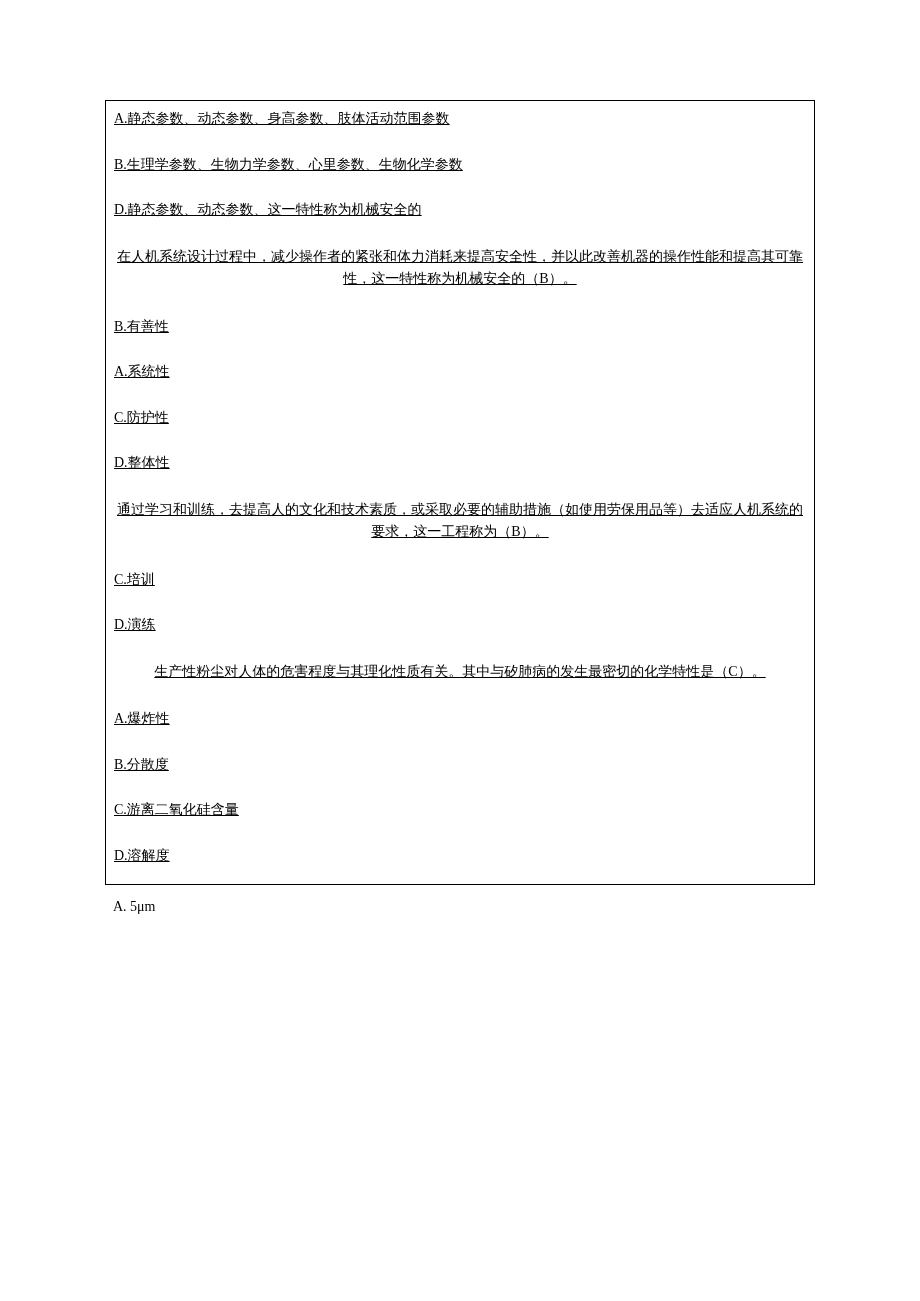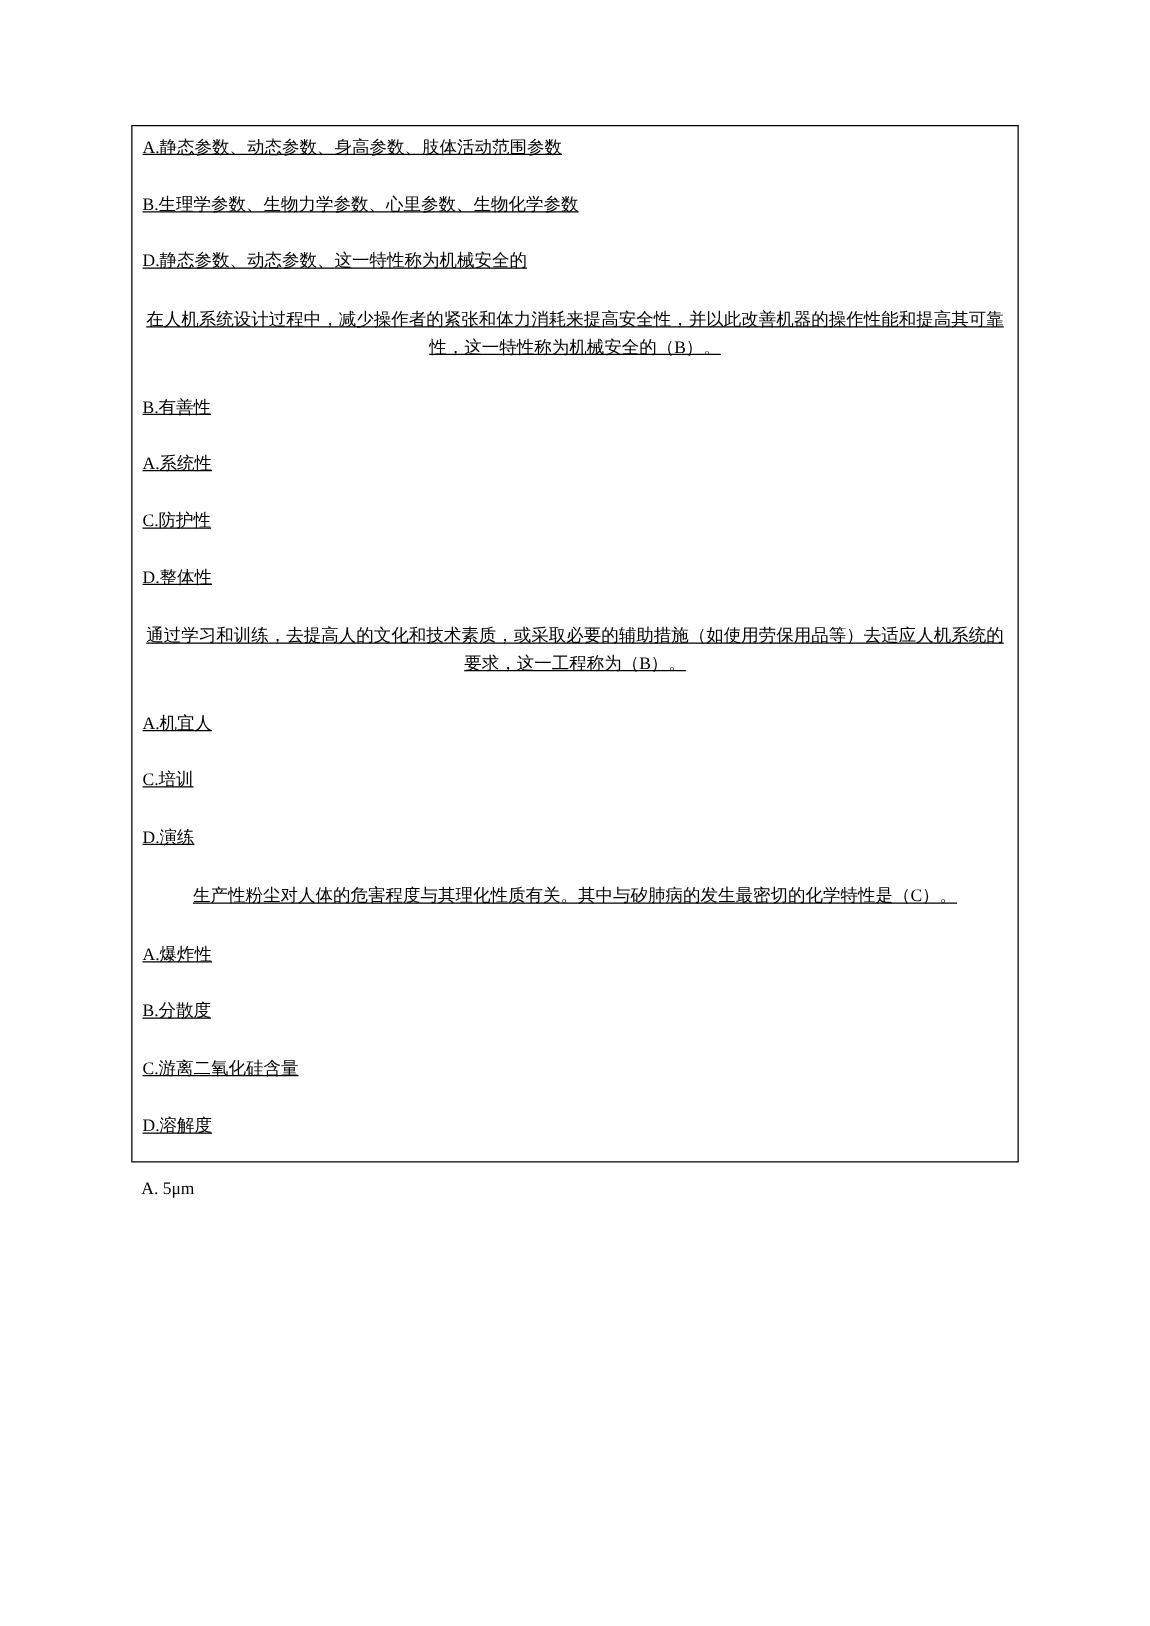--- a/index.html
+++ b/index.html
@@ -48,21 +48,20 @@
     <div class="line">B.生理学参数、生物力学参数、心里参数、生物化学参数</div>
     <div class="line">D.静态参数、动态参数、这一特性称为机械安全的</div>
 
     <div class="question-line">在人机系统设计过程中，减少操作者的紧张和体力消耗来提高安全性，并以此改善机器的操作性能和提高其可靠性，这一特性称为机械安全的（B）。</div>
     <div class="line">B.有善性</div>
     <div class="line">A.系统性</div>
     <div class="line">C.防护性</div>
     <div class="line">D.整体性</div>
 
     <div class="question-line">通过学习和训练，去提高人的文化和技术素质，或采取必要的辅助措施（如使用劳保用品等）去适应人机系统的要求，这一工程称为（B）。</div>
-    <div class="line">A.机宜人</div>
     <div class="line">C.培训</div>
     <div class="line">D.演练</div>
 
     <div class="question-line">生产性粉尘对人体的危害程度与其理化性质有关。其中与矽肺病的发生最密切的化学特性是（C）。</div>
     <div class="line">A.爆炸性</div>
     <div class="line">B.分散度</div>
     <div class="line">C.游离二氧化硅含量</div>
     <div class="line">D.溶解度</div>
 
 

